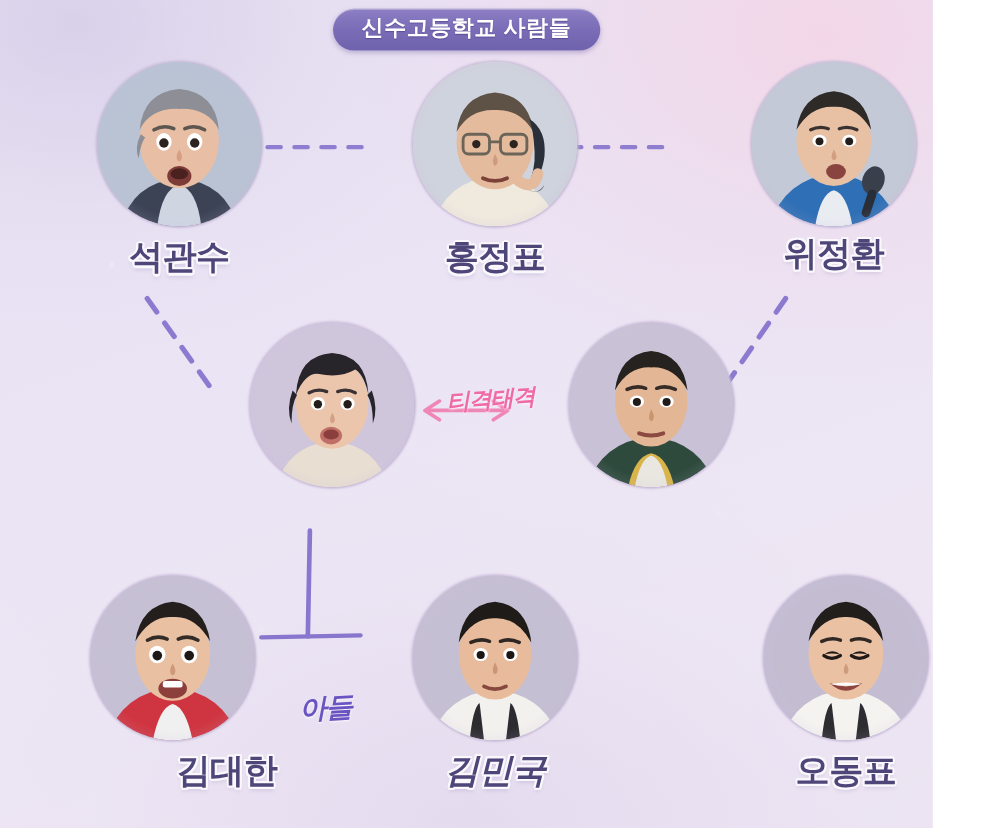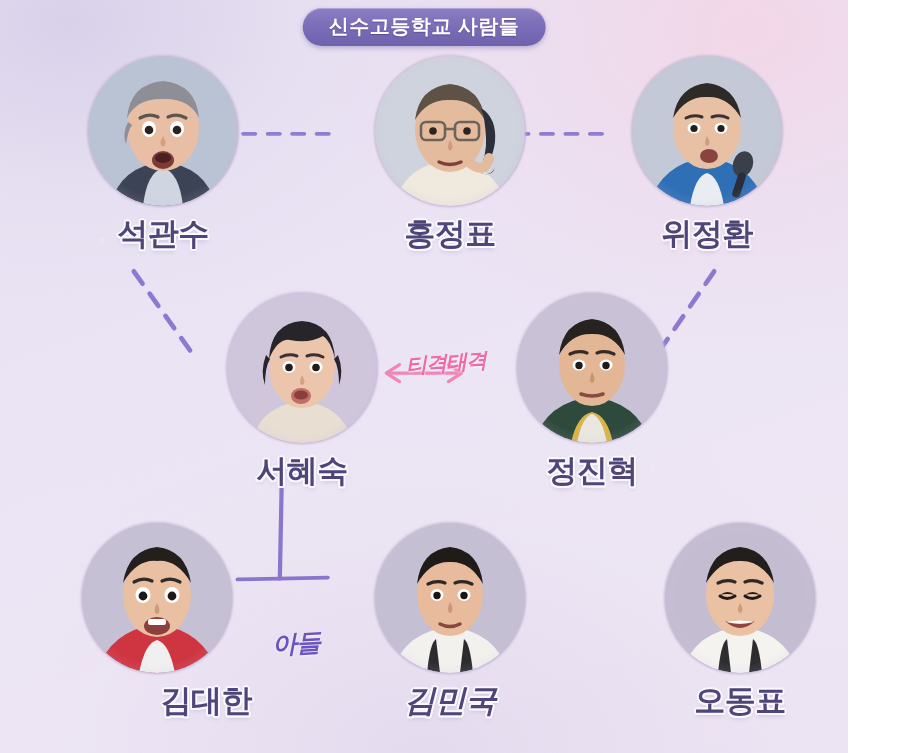--- a/index.html
+++ b/index.html
@@ -227,21 +227,21 @@
           <path d="M80 61 q9 -4 18 1" stroke="#5d554f" stroke-width="3.2" fill="none" stroke-linecap="round"></path>
           <path d="M75 80 q-5 8 0 11 q5 -3 0 -11" fill="#d79e82"></path>
           <ellipse cx="75" cy="104" rx="11" ry="9" fill="#7d3b38"></ellipse>
           <ellipse cx="75" cy="102" rx="8" ry="5" fill="#4b211f"></ellipse>
         </svg>
       </div>
     </div>
     <div class="person-name">석관수</div>
   </div>
 
-  <div class="person" style="left:612px; top:48px;">
+  <div class="person" style="left:663px; top:48px;font-family:Liberation Mono, monospace;">
     <div class="portrait-wrap">
       <div class="disc"></div>
       <div class="face">
         <svg viewBox="0 0 150 150">
           <rect x="0" y="0" width="150" height="150" fill="#c3c9d6"></rect>
           <path d="M16 150 q14 -44 59 -48 q45 4 59 48 z" fill="#2f6fb5"></path>
           <path d="M58 150 q5 -30 17 -33 q12 3 17 33 z" fill="#e9edf2"></path>
           <ellipse cx="75" cy="72" rx="34" ry="41" fill="#e8c0a4"></ellipse>
           <path d="M41 62 q5 -32 34 -35 q29 3 34 35 q-13 -22 -34 -21 q-21 -1 -34 21 z" fill="#2e2a28"></path>
           <ellipse cx="62" cy="72" rx="6.5" ry="5.5" fill="#fff"></ellipse>
@@ -276,21 +276,20 @@
           <circle cx="62" cy="74.5" r="3.8" fill="#221c1a"></circle>
           <circle cx="89" cy="74.5" r="3.8" fill="#221c1a"></circle>
           <path d="M54 64 q8 -4 16 -1" stroke="#3a3136" stroke-width="3" fill="none" stroke-linecap="round"></path>
           <path d="M80 63 q8 -3 16 1" stroke="#3a3136" stroke-width="3" fill="none" stroke-linecap="round"></path>
           <path d="M75 82 q-4 8 0 10 q5 -2 0 -10" fill="#d4a186"></path>
           <ellipse cx="74" cy="103" rx="10" ry="8" fill="#bf6f68"></ellipse>
           <ellipse cx="74" cy="102" rx="7" ry="4.5" fill="#8a3f3c"></ellipse>
         </svg>
       </div>
     </div>
-    <div class="person-name">서혜숙</div>
   </div>
 
   <div class="person" style="left:497px; top:285px;">
     <div class="portrait-wrap">
       <div class="disc"></div>
       <div class="face">
         <svg viewBox="0 0 150 150">
           <rect x="0" y="0" width="150" height="150" fill="#c9c2d6"></rect>
           <path d="M16 150 q14 -42 59 -46 q45 4 59 46 z" fill="#2e4a3c"></path>
           <path d="M54 150 q6 -28 21 -31 q15 3 21 31 z" fill="#d8b44a"></path>
@@ -301,21 +300,20 @@
           <ellipse cx="89" cy="72" rx="6.5" ry="5.5" fill="#fff"></ellipse>
           <circle cx="62" cy="72.5" r="3.7" fill="#201a18"></circle>
           <circle cx="89" cy="72.5" r="3.7" fill="#201a18"></circle>
           <path d="M53 61 q9 -4 17 -1" stroke="#352c28" stroke-width="3.2" fill="none" stroke-linecap="round"></path>
           <path d="M80 60 q8 -3 17 1" stroke="#352c28" stroke-width="3.2" fill="none" stroke-linecap="round"></path>
           <path d="M75 79 q-4 9 0 11 q5 -2 0 -11" fill="#c9956f"></path>
           <path d="M64 101 q11 4 22 0" stroke="#8a4a41" stroke-width="3.6" fill="none" stroke-linecap="round"></path>
         </svg>
       </div>
     </div>
-    <div class="person-name">정진혁</div>
   </div>
 
   <div class="person" style="left:62px; top:515px;text-align:right;">
     <div class="portrait-wrap">
       <div class="disc"></div>
       <div class="face">
         <svg viewBox="0 0 150 150">
           <rect x="0" y="0" width="150" height="150" fill="#c6c0d4"></rect>
           <path d="M14 150 q15 -44 61 -48 q46 4 61 48 z" fill="#cf3540"></path>
           <path d="M57 150 q6 -30 18 -33 q12 3 18 33 z" fill="#f0f0f0"></path>
@@ -354,21 +352,21 @@
           <path d="M53 61 q9 -4 17 -1" stroke="#2e2724" stroke-width="3.2" fill="none" stroke-linecap="round"></path>
           <path d="M80 60 q8 -3 17 1" stroke="#2e2724" stroke-width="3.2" fill="none" stroke-linecap="round"></path>
           <path d="M75 79 q-4 9 0 11 q5 -2 0 -11" fill="#cd9475"></path>
           <path d="M65 101 q10 5 20 0" stroke="#86483f" stroke-width="3.4" fill="none" stroke-linecap="round"></path>
         </svg>
       </div>
     </div>
     <div class="person-name">김민국</div>
   </div>
 
-  <div class="person" style="left:645px; top:515px;">
+  <div class="person" style="left:674px; top:515px;">
     <div class="portrait-wrap">
       <div class="disc"></div>
       <div class="face">
         <svg viewBox="0 0 150 150">
           <rect x="0" y="0" width="150" height="150" fill="#c4bdd2"></rect>
           <path d="M16 150 q14 -42 59 -46 q45 4 59 46 z" fill="#f4f3f0"></path>
           <path d="M53 150 q3 -30 9 -34 l4 34 z" fill="#2d2d31"></path>
           <path d="M97 150 q-3 -30 -9 -34 l-4 34 z" fill="#2d2d31"></path>
           <ellipse cx="75" cy="72" rx="34" ry="41" fill="#eac1a3"></ellipse>
           <path d="M41 60 q5 -33 34 -36 q29 3 34 36 q-14 -23 -34 -22 q-20 -1 -34 22 z" fill="#221e1c"></path>

